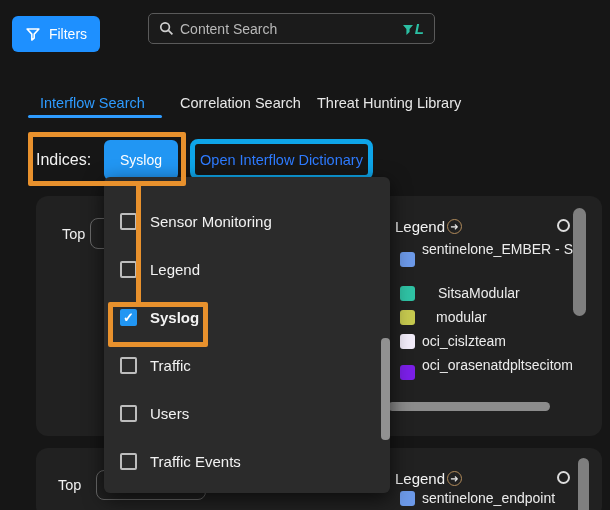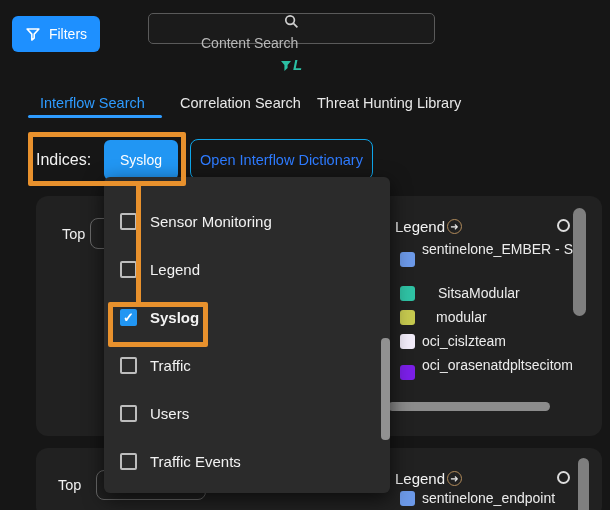--- a/index.html
+++ b/index.html
@@ -19,21 +19,20 @@
     background:#1e90ff; border:none; border-radius:6px;
     color:#fff; font-size:14px; font-family:inherit;
     display:flex; align-items:center; justify-content:center; gap:8px;
     cursor:pointer;
   }
   .search-box {
     left:148px; top:13px; width:287px; height:31px;
     border:1px solid #5a5a5a; border-radius:5px;
     display:flex; align-items:center; padding:0 10px; gap:6px;
     background:#1b1b1b;
-    flex-direction:column;
   }
   .search-box input {
     flex:1; background:transparent; border:none; outline:none;
     color:#d8d8d8; font-size:14px; font-family:inherit;
   }
   .search-box input::placeholder { color:#b9b9b9; }
   .lucene-icon { display:flex; align-items:flex-end; color:#2bbfa3; font-weight:bold; font-style:italic; font-size:15px; line-height:1; cursor:pointer; }
 
   
   .tab { top:95px; font-size:14.5px; color:#e8e8e8; cursor:pointer; white-space:nowrap; }
@@ -42,21 +41,21 @@
 
   
   .indices-label { left:36px; top:151px; font-size:16px; color:#f2f2f2; }
   .syslog-btn {
     left:104px; top:140px; width:74px; height:40px;
     background:#2196f3; border:none; border-radius:6px;
     color:#fff; font-size:14px; font-family:inherit; cursor:pointer;
   }
   .dict-box {
     left:190px; top:139px; width:183px; height:41px;
-    border:1px solid #0ea5e9; border-radius:8px;
+    border:5px solid #0ea5e9; border-radius:8px;
     display:flex; align-items:center; justify-content:center;
   }
   .dict-link { color:#2e7bff; font-size:14.5px; text-decoration:none; cursor:pointer; }
 
   
   .panel { background:#212121; border-radius:12px; }
   .panel1 { left:36px; top:196px; width:566px; height:240px; }
   .panel2 { left:36px; top:448px; width:566px; height:70px; }
   .top-label { font-size:14.5px; color:#efefef; }
   .select-sliver { border:1px solid #6a6a6a; border-radius:8px; background:transparent; }

